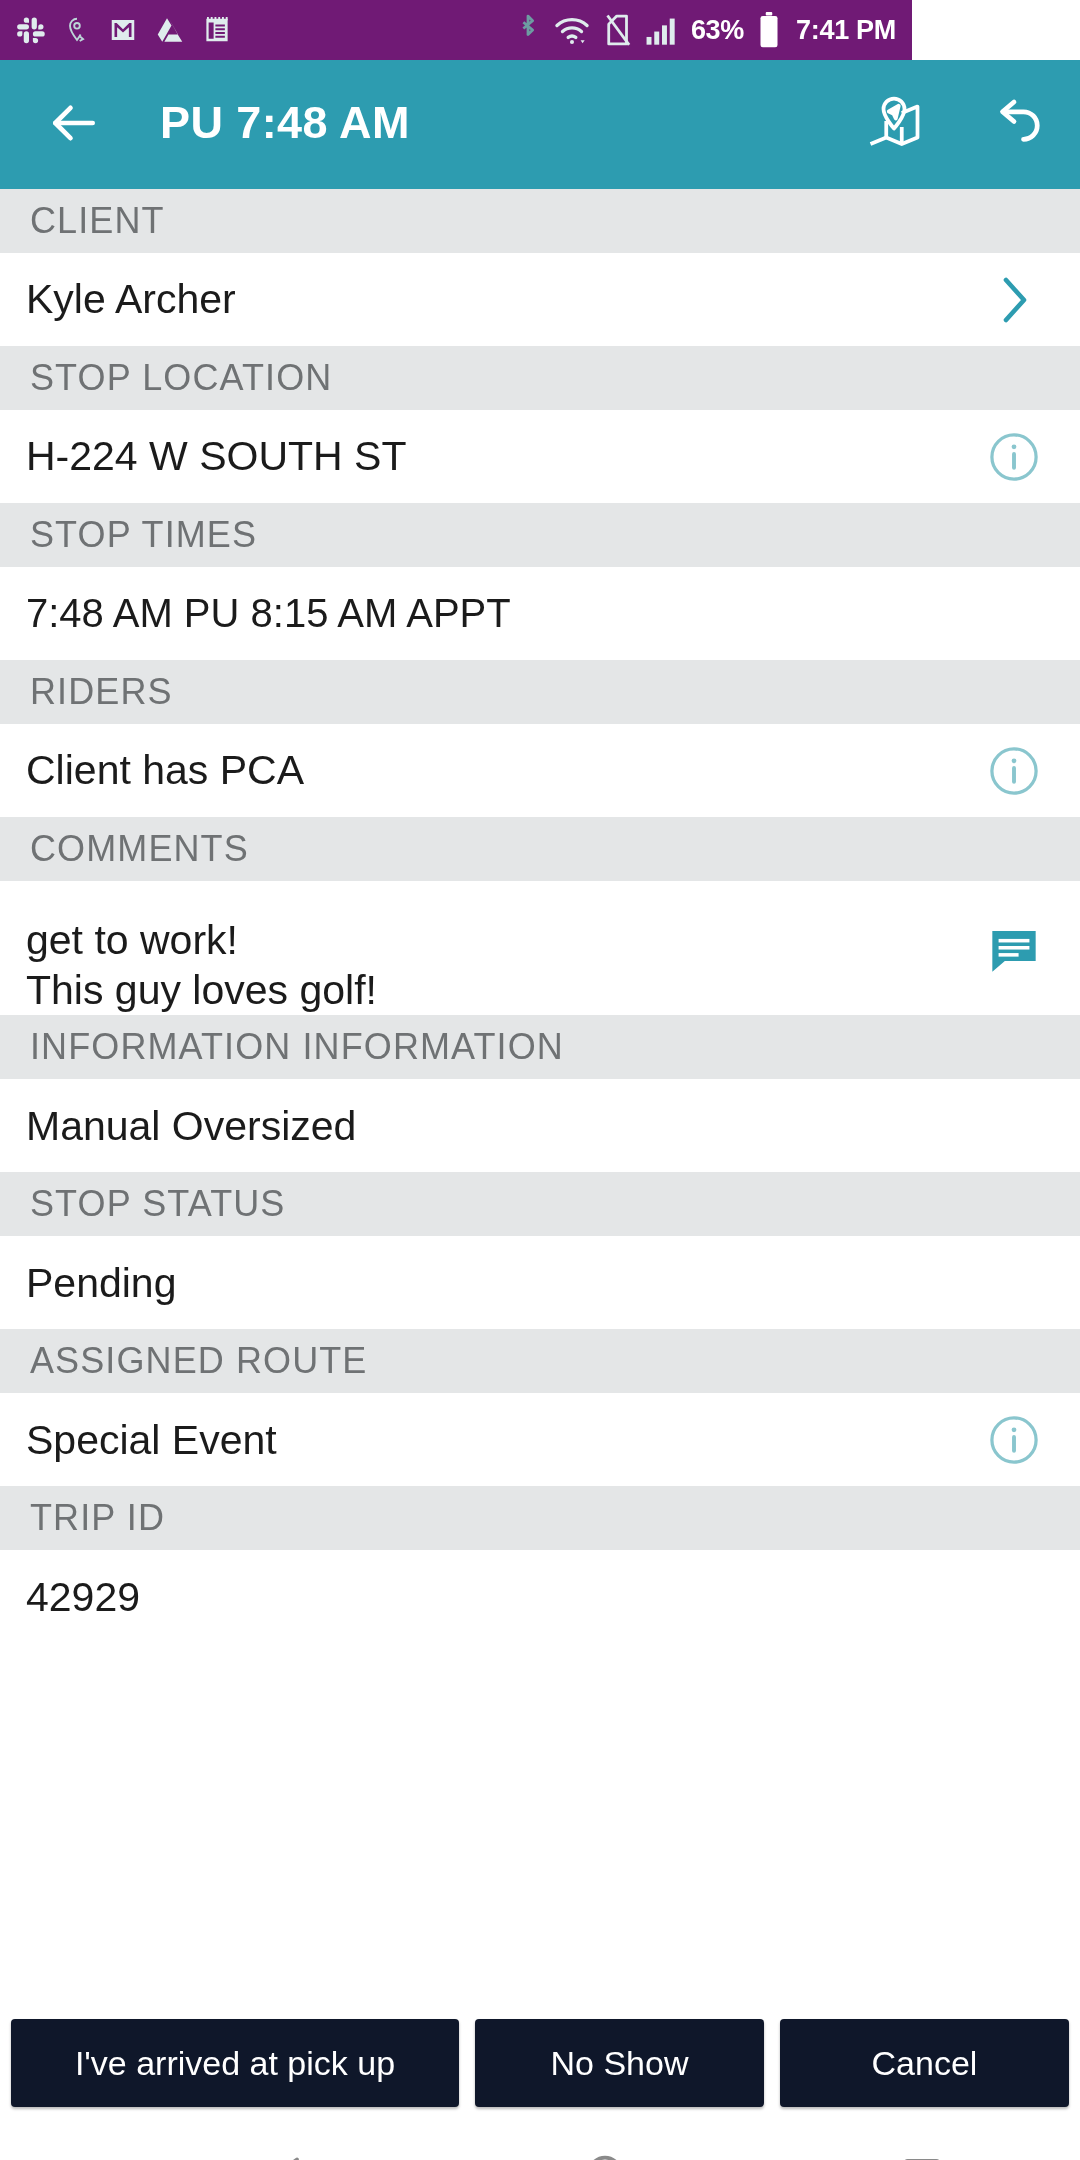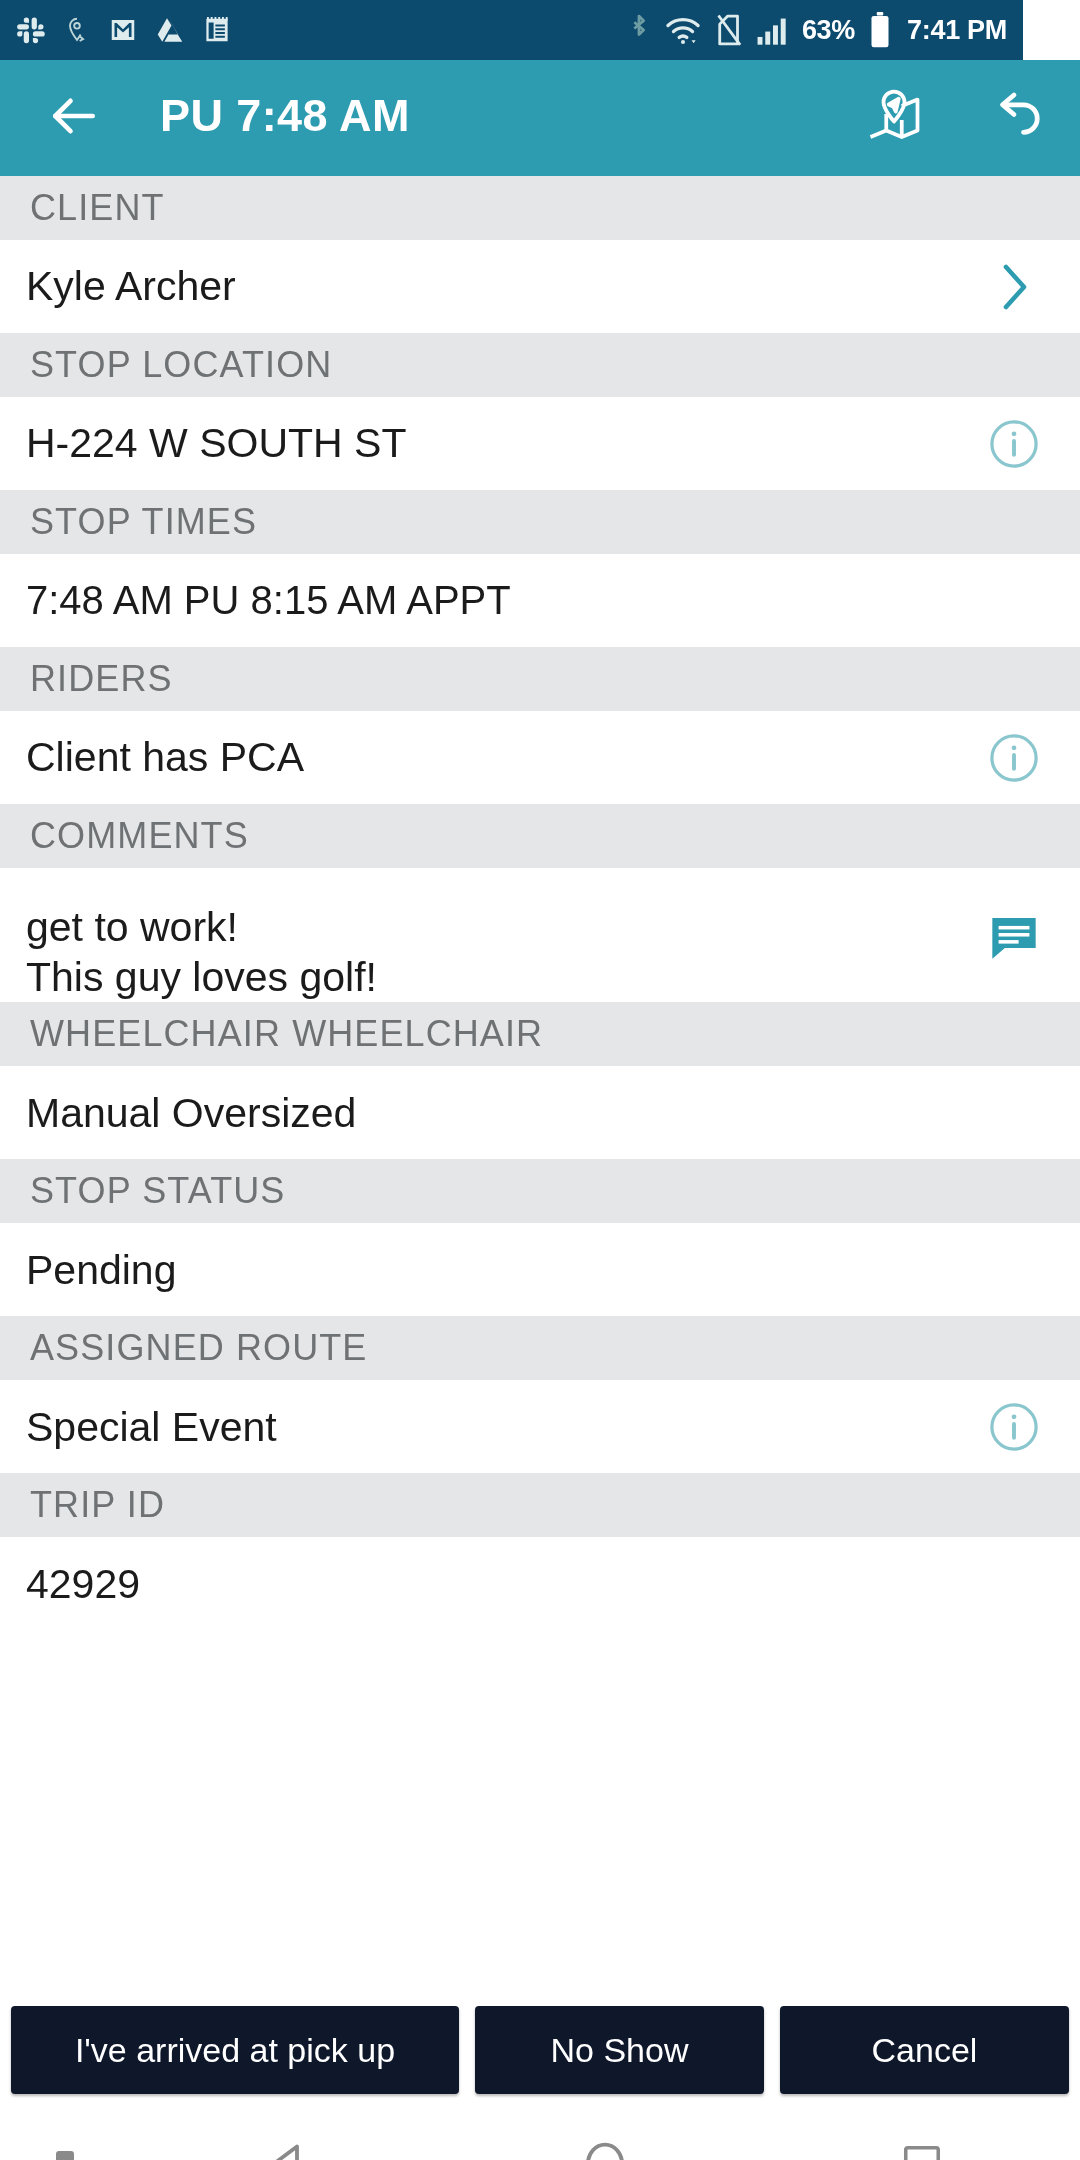--- a/index.html
+++ b/index.html
@@ -5,41 +5,41 @@
   * { margin:0; padding:0; box-sizing:border-box; }
   html, body {
     width:1080px; height:2160px;
     background:#ffffff;
     font-family:"Liberation Sans", sans-serif;
     overflow:hidden;
   }
 
   
   .status-bar{
-    height:60px; width:1023px;
-    background:#0c4a6e;
+    height:60px; width:912px;
+    background:#701a75;
     display:flex; align-items:center;
     padding:0 16px;
     color:#e8f1f2;
   }
   .status-left{ display:flex; align-items:center; gap:17px; }
   .status-right{ margin-left:auto; display:flex; align-items:center; gap:12px; }
   .sicon{ display:block; }
   .battery-pct{
     font-size:27px; font-weight:bold; letter-spacing:-0.3px;
     color:#ffffff; margin-right:2px;
   }
   .clock{
     font-size:27px; font-weight:bold; color:#ffffff;
     letter-spacing:-0.3px; margin-left:4px;
   }
 
   
   .app-bar{
-    height:116px; width:1080px;
+    height:129px; width:1080px;
     background:#2d9cb0;
     display:flex; align-items:center;
     padding:0 34px 4px 46px;
   }
   .back-arrow{ width:56px; height:56px; flex:none; }
   .app-title{
     color:#ffffff; font-size:45px; font-weight:bold;
     margin-left:58px; letter-spacing:0.4px;
     white-space:nowrap;
   }
@@ -266,21 +266,21 @@
       <svg width="50" height="46" viewBox="0 0 24 22" fill="#2d9cb0">
         <path d="M1.6 1.4h20.8v14.4H7.6l-6 5.2z"></path>
         <rect x="4.6" y="5.2" width="14.8" height="1.7" fill="#ffffff"></rect>
         <rect x="4.6" y="8.6" width="14.8" height="1.7" fill="#ffffff"></rect>
         <rect x="4.6" y="12" width="9.6" height="1.7" fill="#ffffff"></rect>
       </svg>
     </span>
   </div>
 
   <div class="section-header">
-    <span class="section-header-label">WHEELCHAIR WHEELCHAIR</span>
+    <span class="section-header-label">INFORMATION INFORMATION</span>
   </div>
   <div class="row">
     <span class="row-value">Manual Oversized</span>
   </div>
 
   <div class="section-header">
     <span class="section-header-label">STOP STATUS</span>
   </div>
   <div class="row">
     <span class="row-value">Pending</span>

